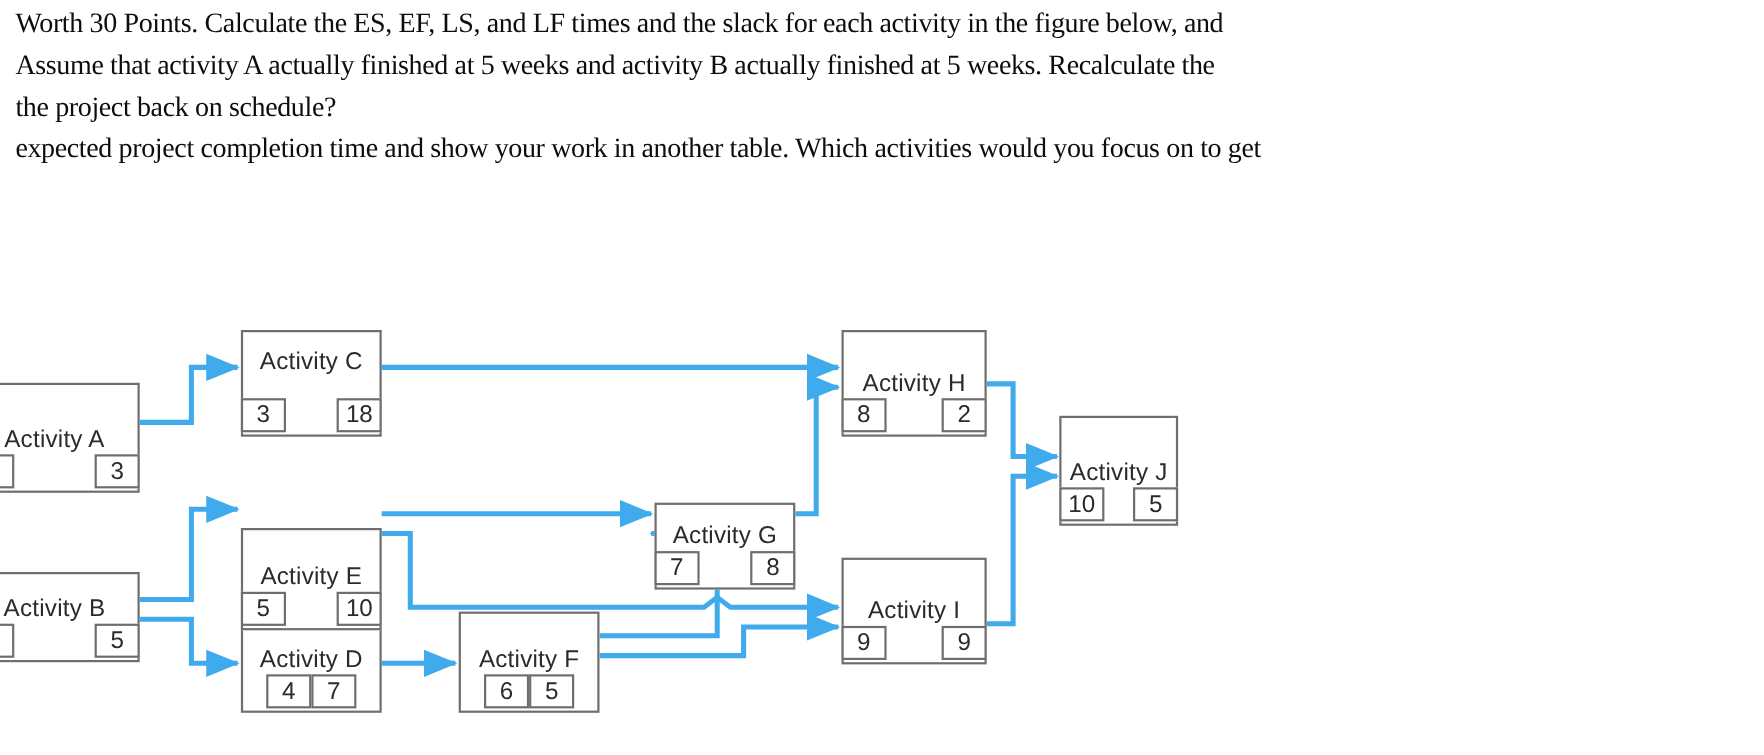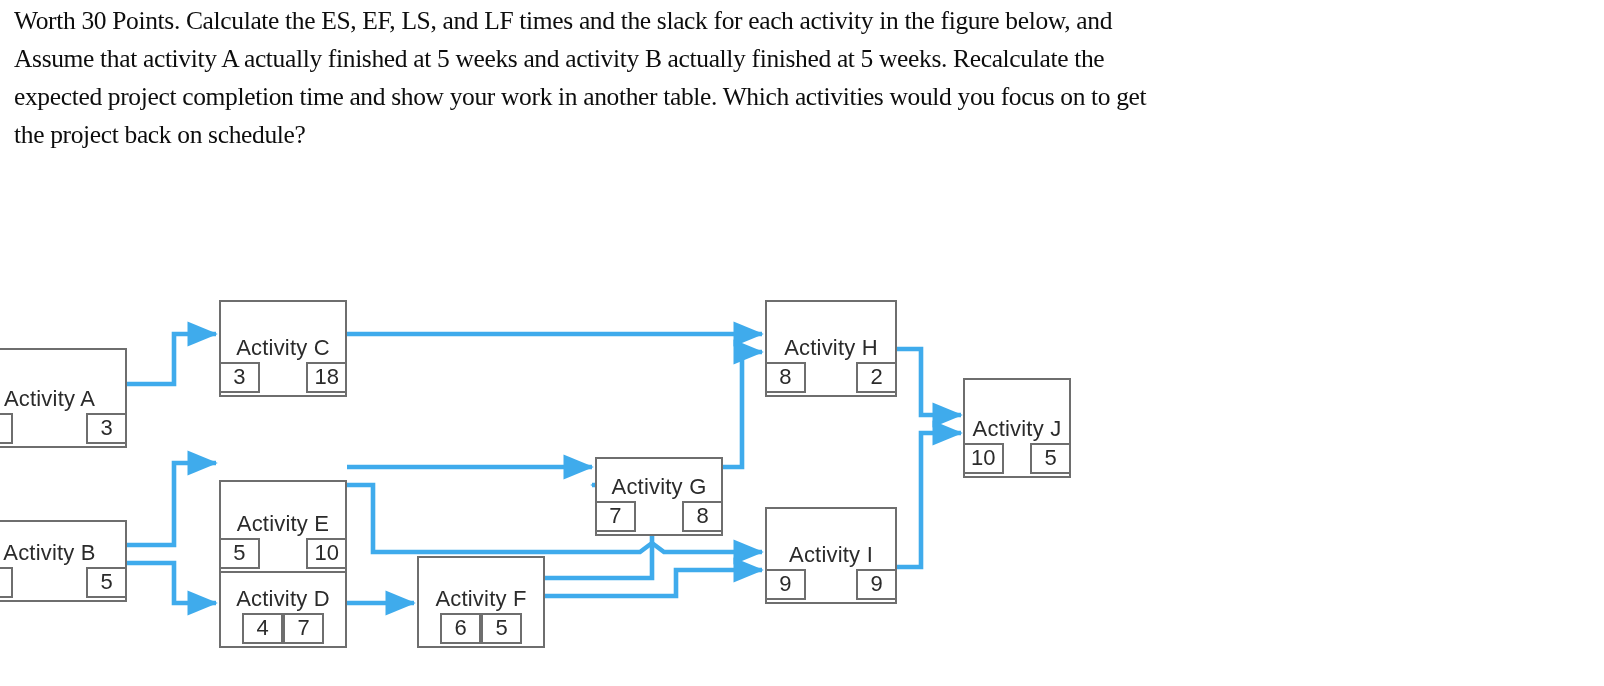--- a/index.html
+++ b/index.html
@@ -92,22 +92,22 @@
   }
   .cell.left  { margin-left: -2.2px; }
   .cell.right { margin-right: -2.2px; }
 </style>
 </head>
 <body>
 
 <div id="question-block">
   <div class="q-line first">Worth 30 Points.  Calculate the ES, EF, LS, and LF times and the slack for each activity in the figure below, and</div>
   <div class="q-line">Assume that activity A actually finished at 5 weeks and activity B actually finished at 5 weeks. Recalculate the</div>
+  <div class="q-line">the project back on schedule?</div>
   <div class="q-line">expected project completion time and show your work in another table. Which activities would you focus on to get</div>
-  <div class="q-line">the project back on schedule?</div>
 </div>
 
 <div id="diagram">
 
   <svg id="edges" viewBox="0 0 1604 686" xmlns="http://www.w3.org/2000/svg">
     <defs>
       <marker id="ah" markerWidth="7" markerHeight="7" refX="6.2" refY="3.1" orient="auto" markerUnits="strokeWidth">
         <path d="M0,0.4 L6.6,3.1 L0,5.8 z" fill="#3fabec"></path>
       </marker>
     </defs>
@@ -148,21 +148,21 @@
   </div>
 
   <div class="node" style="left:-28px; top:520px; width:155px; height:82px;">
     <div class="node-title">Activity B</div>
     <div class="node-bottom">
       <div class="cell left">2</div>
       <div class="cell right">5</div>
     </div>
   </div>
 
-  <div class="node" style="left:219px; top:300px; width:128px; height:97px;">
+  <div class="node" style="left:219px; top:300px; width:128px; height:97px;gap:20px;">
     <div class="node-title">Activity C</div>
     <div class="node-bottom">
       <div class="cell left">3</div>
       <div class="cell right">18</div>
     </div>
   </div>
 
   <div class="node" style="left:219px; top:570px; width:128px; height:78px;align-items:center;">
     <div class="node-title">Activity D</div>
     <div class="node-bottom">

